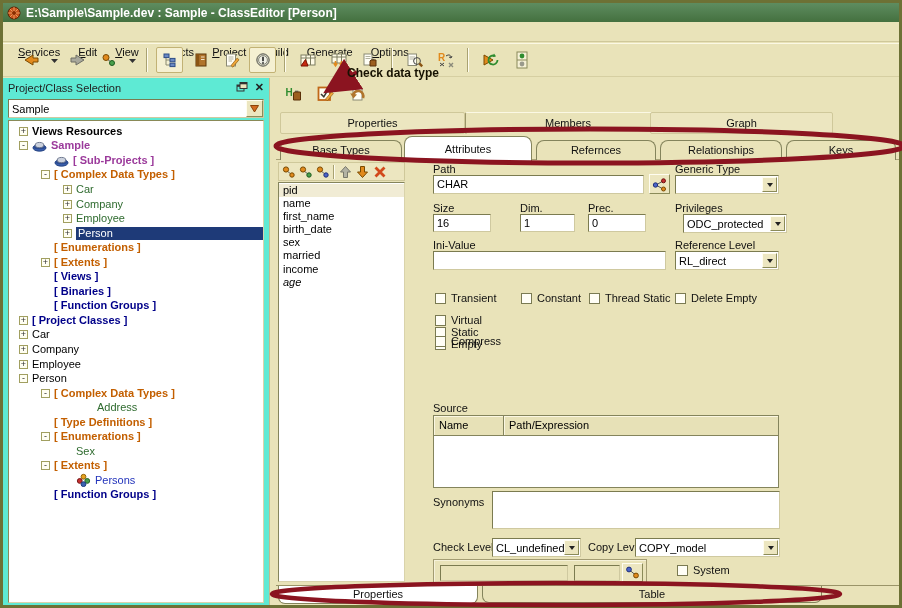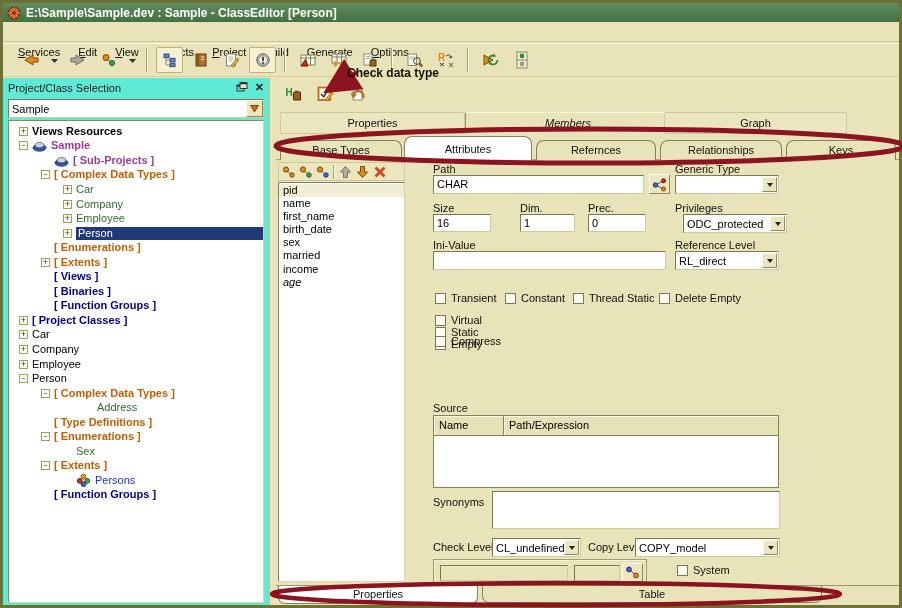--- a/index.html
+++ b/index.html
@@ -462,22 +462,22 @@
             <rect x="4" y="2" width="9" height="12" fill="#fffef6" stroke="#8a8a74"></rect>
             <path d="M14 12 a5.2 5.2 0 1 0 -10 -2.6" fill="none" stroke="#b0742c" stroke-width="2.6"></path>
             <path d="M1.2 7.2 L4.4 12.6 L8 8.6 Z" fill="#b0742c"></path>
           </svg>
         </span>
       </span>
     </div>
 
   <div class="top-tabs">
       <div class="ttab" style="left: 4px; width: 185px;">Properties</div>
-      <div class="ttab active" style="left: 189px; width: 206px; font-style: italic;">Members</div>
-      <div class="ttab" style="left: 388px; width: 183px;">Graph</div>
+      <div class="ttab active" style="left: 189px; width: 206px;">Members</div>
+      <div class="ttab" style="left: 374px; width: 183px;">Graph</div>
     </div>
   <div class="sub-tabs">
       <div class="edge"></div>
       <div class="stab" style="left: 4px; width: 122px;">Base Types</div>
       <div class="stab active" style="left: 128px; width: 128px;">Attributes</div>
       <div class="stab" style="left: 260px; width: 120px;">Refernces</div>
       <div class="stab" style="left: 384px; width: 122px;">Relationships</div>
       <div class="stab" style="left: 510px; width: 110px;">Keys</div>
     </div>
 
@@ -593,21 +593,21 @@
   <div class="lbl" style="left:675px;top:239px">Reference Level</div>
   <div class="combo" style="left:675px;top:251px;width:104px">
       <span class="cval">RL_direct</span>
       <span class="cbtn">
         <span class="tri"></span>
       </span>
     </div>
 
   <div id="cbrows">
       <div class="cbrow" style="top: 292px;">
-        <span class="cbcell" style="width: 70px;">
+        <span class="cbcell" style="width: 86px;">
           <span class="cb"></span>
           <span class="cblabel">Transient</span>
         </span>
         <span class="cbcell" style="width: 68px;">
           <span class="cb"></span>
           <span class="cblabel">Constant</span>
         </span>
         <span class="cbcell" style="width: 86px;">
           <span class="cb"></span>
           <span class="cblabel">Thread Static</span>

